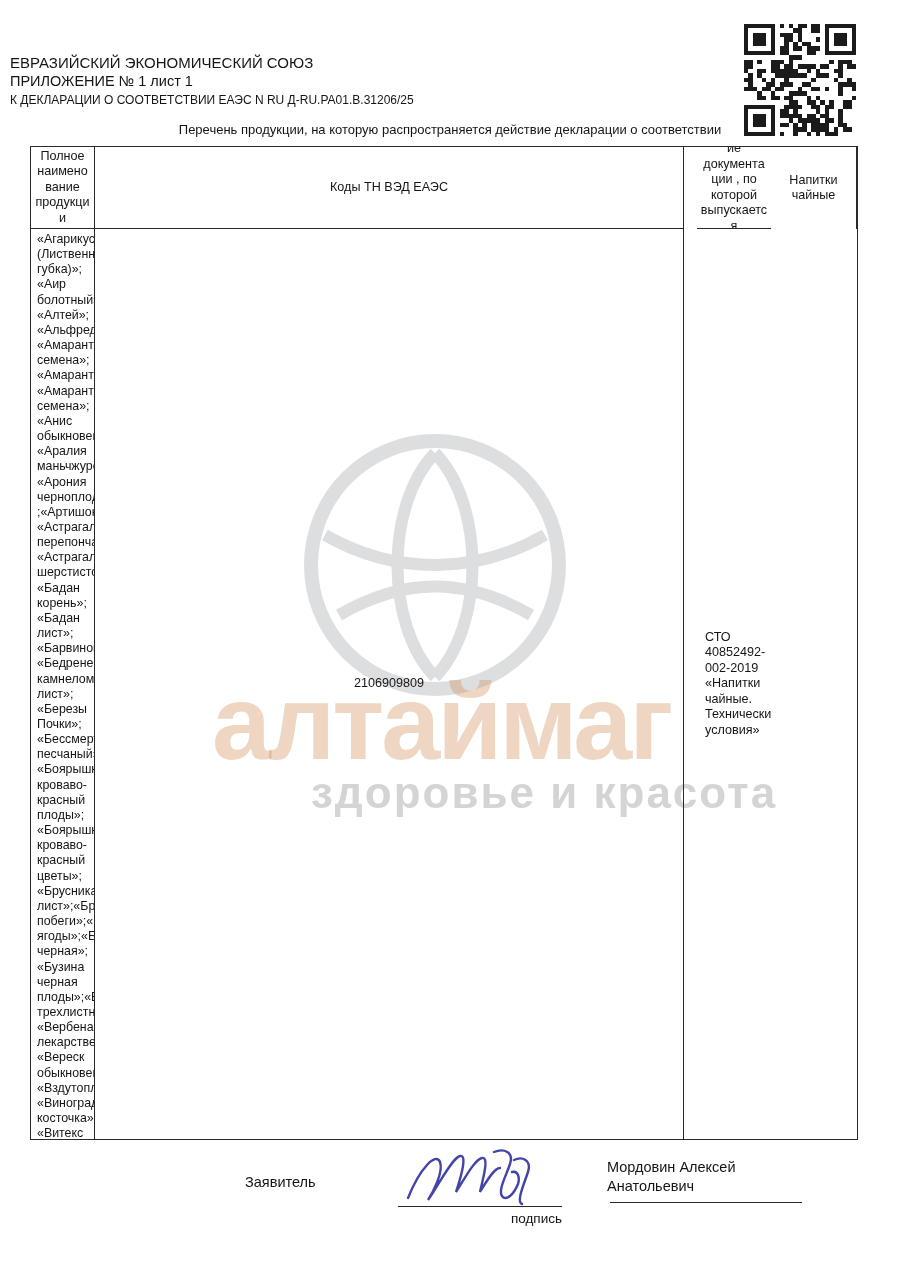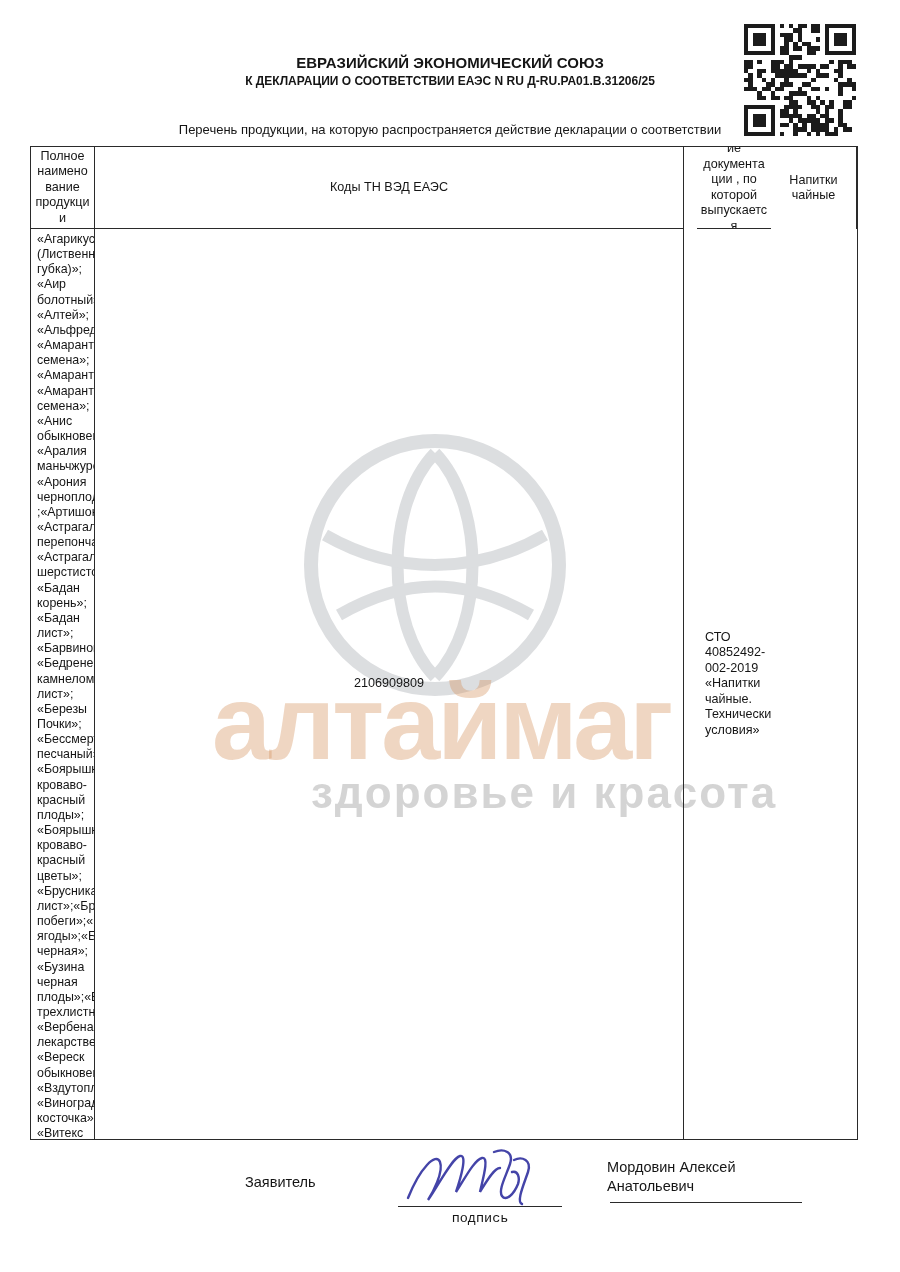--- a/index.html
+++ b/index.html
@@ -3,21 +3,21 @@
 <meta charset="utf-8">
 <style>
   html,body{margin:0;padding:0;background:#e8e8e8;}
   .page{
     position:relative;width:900px;height:1272px;margin:0 auto;
     background:#ffffff;color:#151515;
     font-family:"Liberation Sans","DejaVu Sans",sans-serif;
     overflow:hidden;
   }
   
-  .doc-header{position:absolute;left:10px;top:53px;width:880px;text-align:center;font-weight:bold;}
+  .doc-header{position:absolute;left:10px;top:53px;width:880px;font-weight:normal;}
   .doc-header .h-line1{font-size:15px;line-height:19px;}
   .doc-header .h-line2{font-size:14.5px;line-height:19px;}
   .doc-header .h-line3{font-size:12px;line-height:19px;}
   .doc-subtitle{position:absolute;left:10px;top:122px;width:880px;text-align:center;font-size:13px;}
   .qr{position:absolute;left:744px;top:24px;width:112px;height:112px;}
   
   .wm{position:absolute;pointer-events:none;user-select:none;}
   .wm-circle{left:295px;top:425px;width:280px;height:280px;opacity:.4;}
   .wm-brand{
     left:212px;top:672px;width:500px;
@@ -48,21 +48,21 @@
   .details-cell{
     display:block;text-align:left;
     font-size:12.4px;line-height:15.15px;
     padding:3px 6px 0 6px;
   }
   .doc-cell{justify-content:flex-start;text-align:left;padding-left:8px;padding-right:4px;}
   
   .applicant-label{position:absolute;left:245px;top:1174px;font-size:14.5px;}
   .signature{position:absolute;left:402px;top:1146px;width:165px;height:62px;}
   .sig-line{position:absolute;left:398px;top:1206px;width:164px;border-top:1.5px solid #2a2a2a;}
-  .sig-caption{position:absolute;left:398px;top:1211px;width:164px;text-align:center;font-size:13.5px;font-family:Liberation Mono, monospace;}
+  .sig-caption{position:absolute;left:398px;top:1211px;width:164px;text-align:right;font-size:13.5px;}
   .applicant-name{position:absolute;left:607px;top:1158px;width:198px;text-align:left;font-size:14.5px;line-height:19px;}
   .name-line{position:absolute;left:610px;top:1202px;width:192px;border-top:1.5px solid #2a2a2a;}
   .name-caption{position:absolute;left:610px;top:1277px;width:192px;text-align:center;font-size:13px;}
 </style>
 </head>
 <body>
 
 <div class="page">
 
   <svg class="wm wm-circle" viewBox="0 0 280 280" aria-hidden="true">
@@ -72,20 +72,21 @@
       <path d="M140 28 C 190 80, 190 200, 140 252" stroke-width="12"></path>
       <path d="M30 110 C 100 150, 180 150, 250 110" stroke-width="12"></path>
       <path d="M44 190 C 110 152, 170 152, 236 190" stroke-width="12"></path>
     </g>
   </svg>
   <div class="wm wm-brand">алтаймаг</div>
   <div class="wm wm-tagline">здоровье и красота</div>
 
   <div class="doc-header">
     <div class="h-line1">ЕВРАЗИЙСКИЙ ЭКОНОМИЧЕСКИЙ СОЮЗ</div>
+    <div class="h-line2">ПРИЛОЖЕНИЕ № 1 лист 1</div>
     <div class="h-line3">К ДЕКЛАРАЦИИ О СООТВЕТСТВИИ ЕАЭС N RU Д-RU.РА01.В.31206/25</div>
   </div>
   <div class="doc-subtitle">Перечень продукции, на которую распространяется действие декларации о соответствии</div>
 
   <svg class="qr" id="qr-svg" viewBox="0 0 25 25" shape-rendering="crispEdges" aria-hidden="true">
       <rect x="0" y="0" width="7" height="1" fill="#1b1b1b"></rect>
       <rect x="0" y="6" width="7" height="1" fill="#1b1b1b"></rect>
       <rect x="0" y="0" width="1" height="7" fill="#1b1b1b"></rect>
       <rect x="6" y="0" width="1" height="7" fill="#1b1b1b"></rect>
       <rect x="2" y="2" width="3" height="3" fill="#1b1b1b"></rect>

